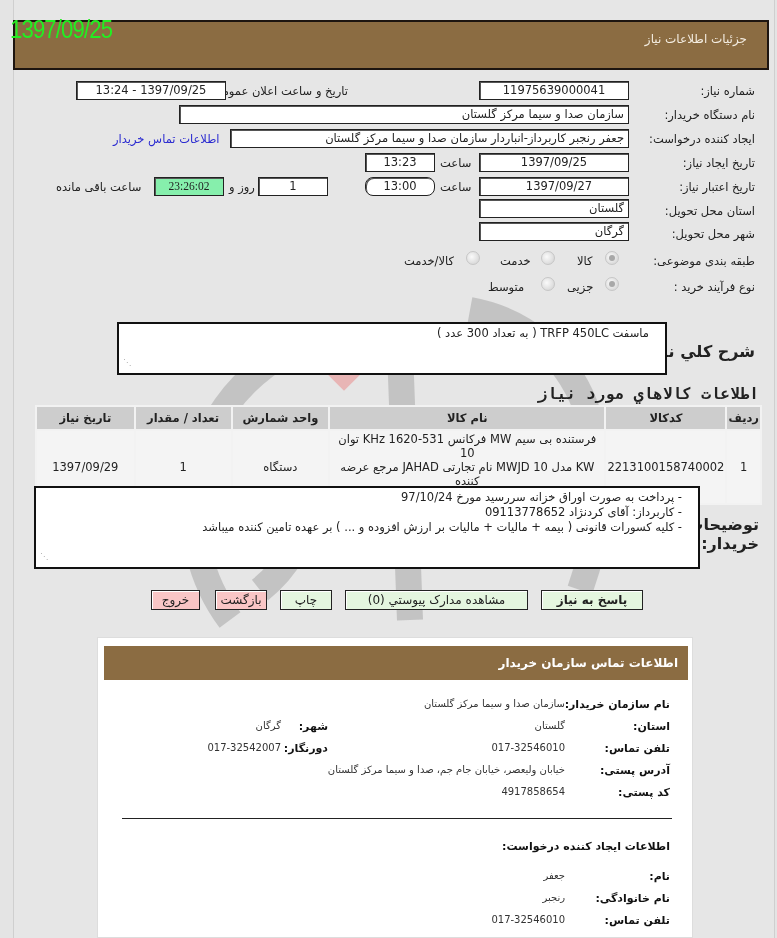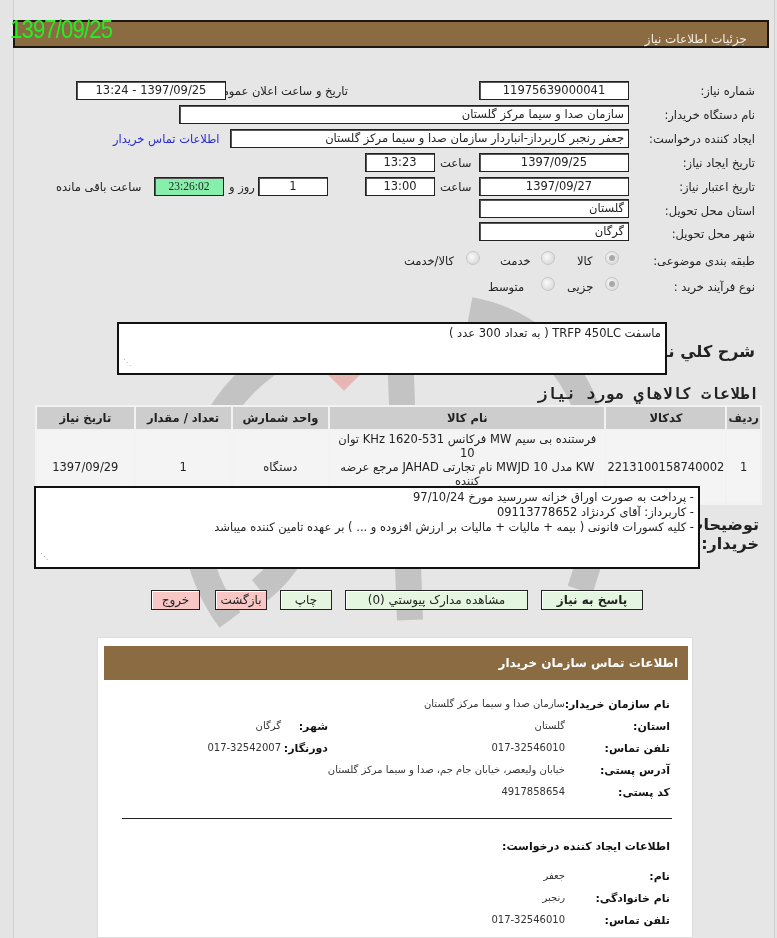--- a/index.html
+++ b/index.html
@@ -7,21 +7,21 @@
   body {
     width: 777px; height: 938px; overflow: hidden;
     background: #e4e4e4;
     font-family: "DejaVu Sans", sans-serif;
     font-size: 11px; color: #222;
     position: relative;
   }
   .page { position: absolute; left: 0; top: 0; width: 777px; height: 938px; }
   .frame { position: absolute; left: 13px; top: 0; width: 762px; height: 938px; background: #e6e6e6; border-left: 1px solid #cfcfcf; border-right: 1px solid #cfcfcf; }
   .title-bar {
-    position: absolute; left: 13px; top: 20px; width: 756px; height: 28px;
+    position: absolute; left: 13px; top: 20px; width: 756px; height: 50px;
     background: #8b6c42; border: 2px solid #1d1510;
   }
   .title-bar .title { position: absolute; right: 20px; top: 10px; color: #f3ece0; font-size: 12px; direction: rtl; }
   .stamp { position: absolute; left: 10px; top: 14px; color: #22ee22; font-family: "Liberation Sans", sans-serif; font-size: 26px; letter-spacing: -1px; transform: scaleX(0.85); transform-origin: left top; }
 
   .lbl { position: absolute; direction: rtl; text-align: right; font-size: 11.5px; white-space: nowrap; color: #222; }
   .box {
     position: absolute; background: #fff; border: 1px solid #222; box-shadow: inset 1px 1px 0 #555;
     height: 19px; font-size: 11.5px; line-height: 17px; white-space: nowrap; overflow: hidden;
     direction: rtl; padding: 0 4px;
@@ -29,21 +29,21 @@
   .box.center { text-align: center; }
   .box.right { text-align: right; }
   .box.yellow { background: #86efac; font-family: Liberation Serif, serif; }
   .link { position: absolute; color: #2a2ad0; direction: rtl; font-size: 11.5px; white-space: nowrap; }
 
   .radio { position: absolute; width: 14px; height: 14px; border-radius: 50%; background: radial-gradient(circle at 40% 40%, #fafafa, #cfcfcf); border: 1px solid #c6c6c6; }
   .radio.on::after { content: ""; position: absolute; left: 3px; top: 3px; width: 6px; height: 6px; border-radius: 50%; background: #a8a8a8; }
 
   .textarea {
     position: absolute; background: #fff; border: 2px solid #111; direction: rtl; text-align: right;
-    padding: 2px 4px; font-size: 11.5px; line-height: 15px;
+    padding: 2px 16px; font-size: 11.5px; line-height: 15px;
   }
   .grip { position: absolute; left: 4px; bottom: 3px; color: #aaa; font-size: 8px; }
   .bold-lbl { position: absolute; direction: rtl; font-weight: bold; font-size: 16px; white-space: nowrap; }
 
   table.items { position: absolute; left: 35px; top: 405px; width: 727px; border-collapse: collapse; direction: rtl; background: #f2f2f2; border: 1px solid #c9c9c9; }
   table.items th { background: #cdcdcd; font-weight: bold; font-size: 11.5px; height: 24px; border: 2px solid #f2f2f2; }
   table.items td { background: #f4f4f4; font-size: 11.5px; height: 46px; text-align: center; border: 2px solid #f2f2f2; line-height: 14px; }
 
   .btn { position: absolute; height: 20px; border: 1px solid #222; font-size: 12px; line-height: 18px; text-align: center; direction: rtl; box-shadow: inset 1px 1px 0 #fff; }
   .btn.green { background: #e4f6df; }
@@ -92,21 +92,21 @@
   <span class="link" style="left:113px;top:132px;">اطلاعات تماس خریدار</span>
 
   <span class="lbl" style="right:22px;top:156px;">تاریخ ایجاد نیاز:</span>
   <div class="box center" style="left:479px;top:153px;width:150px;">1397/09/25</div>
   <span class="lbl" style="left:440px;top:156px;">ساعت</span>
   <div class="box center" style="left:365px;top:153px;width:70px;">13:23</div>
 
   <span class="lbl" style="right:22px;top:180px;">تاریخ اعتبار نیاز:</span>
   <div class="box center" style="left:479px;top:177px;width:150px;padding-left:14px;">1397/09/27</div>
   <span class="lbl" style="left:440px;top:180px;">ساعت</span>
-  <div class="box center" style="left:365px;top:177px;width:70px;">13:00</div>
+  <div class="box center" style="left:365px;top:177px;width:70px;border-radius:8px;">13:00</div>
   <div class="box center" style="left:258px;top:177px;width:70px;">1</div>
   <span class="lbl" style="left:229px;top:180px;">روز و</span>
   <div class="box center yellow" style="left:154px;top:177px;width:70px;">23:26:02</div>
   <span class="lbl" style="left:56px;top:180px;">ساعت باقی مانده</span>
 
   <span class="lbl" style="right:22px;top:204px;">استان محل تحویل:</span>
   <div class="box right" style="left:479px;top:199px;width:150px;">گلستان</div>
 
   <span class="lbl" style="right:22px;top:227px;">شهر محل تحویل:</span>
   <div class="box right" style="left:479px;top:222px;width:150px;">گرگان</div>

